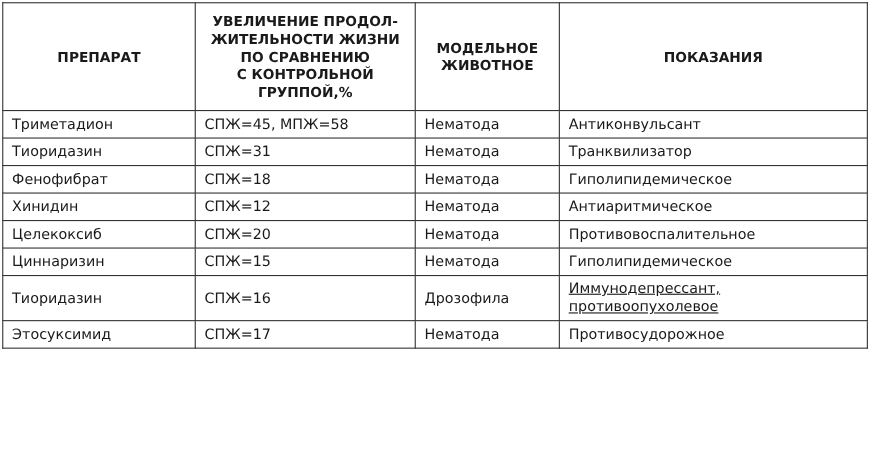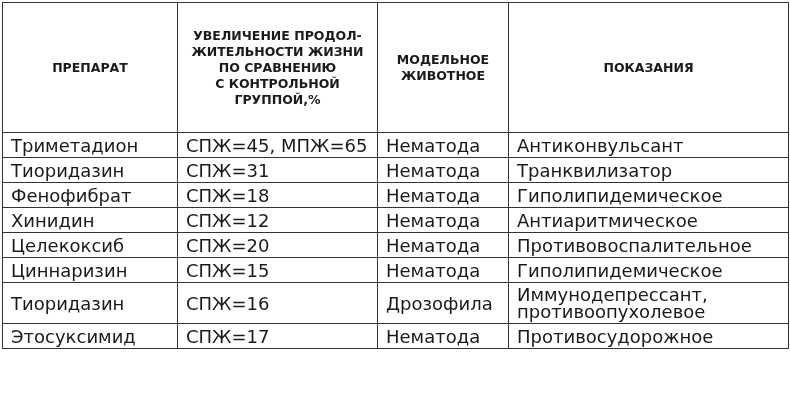--- a/index.html
+++ b/index.html
@@ -3,24 +3,24 @@
 <meta charset="utf-8">
 <style>
   html, body { margin:0; padding:0; background:#ffffff; }
   body { width:790px; height:419px; overflow:hidden; position:relative;
          font-family:"DejaVu Sans", "Liberation Sans", sans-serif; color:#1a1a1a; }
   table { position:absolute; left:2px; top:2px; border-collapse:collapse;
           width:786px; table-layout:fixed; }
   col.c1 { width:175px; } col.c2 { width:200px; } col.c3 { width:131px; } col.c4 { width:280px; }
   th, td { border:1.5px solid #333; }
   th { height:97px; font-weight:bold; font-size:12.5px; line-height:16px;
-       text-align:center; vertical-align:middle; padding:16px 10px; text-transform:uppercase; }
-  td { font-size:18px; height:24px; padding:0 8px; vertical-align:middle; line-height:17px; white-space:nowrap; }
+       text-align:center; vertical-align:middle; padding:0 10px; text-transform:uppercase; }
+  td { font-size:13px; height:24px; padding:0 8px; vertical-align:middle; line-height:17px; white-space:nowrap; }
   tr.tall td { height:40px; }
-  td.wrap { white-space:normal; }
+  td.wrap { white-space:normal;text-decoration:underline; }
 </style>
 </head>
 <body>
 
 <table>
   <colgroup>
       <col class="c1">
       <col class="c2">
       <col class="c3">
       <col class="c4">
@@ -38,21 +38,21 @@
       <th>
         <div>МОДЕЛЬНОЕ</div>
         <div>ЖИВОТНОЕ</div>
       </th>
       <th>ПОКАЗАНИЯ</th>
     </tr>
   </thead>
   <tbody>
     <tr>
       <td>Триметадион</td>
-      <td>СПЖ=45, МПЖ=65</td>
+      <td>СПЖ=45, МПЖ=58</td>
       <td>Нематода</td>
       <td>Антиконвульсант</td>
     </tr>
     <tr>
       <td>Тиоридазин</td>
       <td>СПЖ=31</td>
       <td>Нематода</td>
       <td>Транквилизатор</td>
     </tr>
     <tr>

